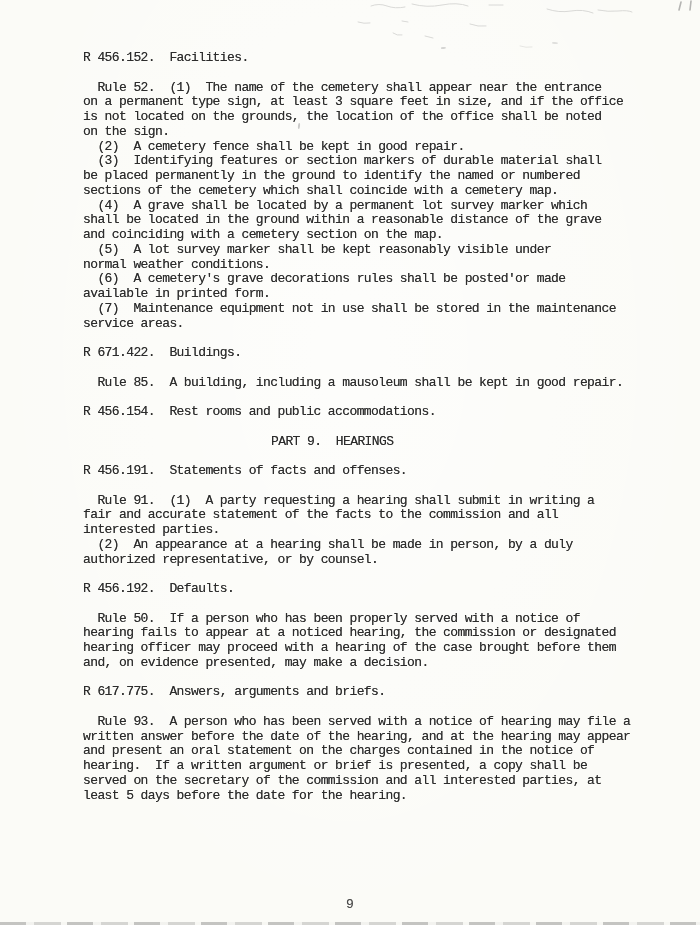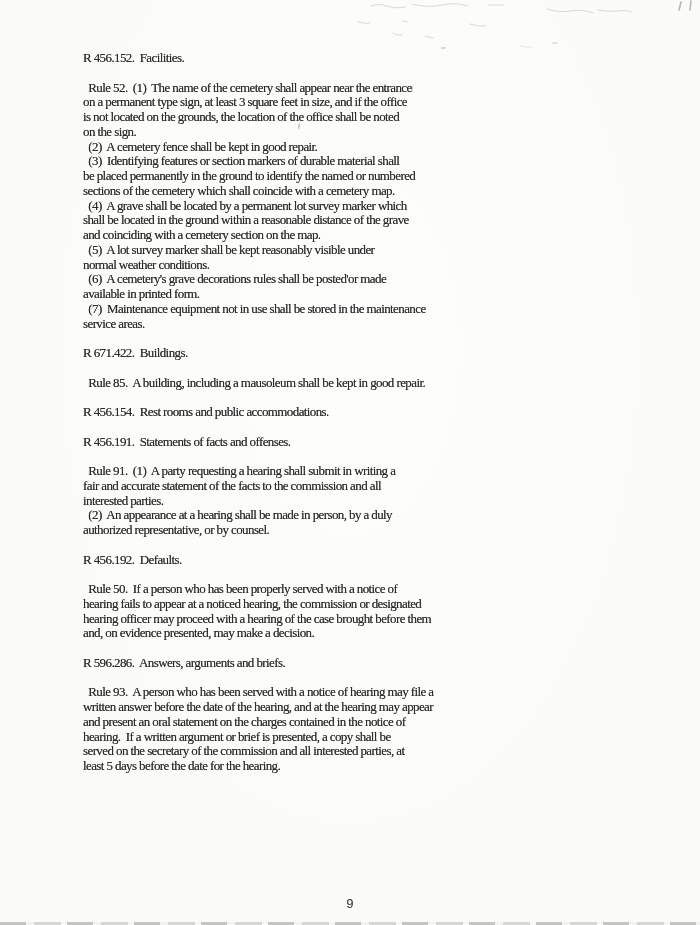--- a/index.html
+++ b/index.html
@@ -16,21 +16,21 @@
       radial-gradient(ellipse at 50% 38%, rgba(255,255,255,0.55), rgba(255,255,255,0) 75%),
       linear-gradient(var(--paper), var(--paper));
   }
   .content {
     position: absolute;
     top: 51px;
     left: 83px;
     right: 0;
   }
   .block {
-    font-family: Liberation Serif, serif;
+    font-family: Liberation Mono, monospace;
     font-size: 13px;
     line-height: 14.75px;
     letter-spacing: -0.6px;
     color: var(--ink);
     white-space: pre;
     margin: 0 0 14.75px 0;
     text-shadow: 0 0 0.55px rgba(40,40,40,0.65);
   }
   .part-heading { text-indent: 188px; }
   .page-number {
@@ -122,32 +122,33 @@
 and coinciding with a cemetery section on the map.
   (5)  A lot survey marker shall be kept reasonably visible under
 normal weather conditions.
   (6)  A cemetery's grave decorations rules shall be posted'or made
 available in printed form.
   (7)  Maintenance equipment not in use shall be stored in the maintenance
 service areas.</div>
     <div class="block">R 671.422.  Buildings.</div>
     <div class="block">  Rule 85.  A building, including a mausoleum shall be kept in good repair.</div>
     <div class="block">R 456.154.  Rest rooms and public accommodations.</div>
+    <div class="block part-heading">PART 9.  HEARINGS</div>
     <div class="block">R 456.191.  Statements of facts and offenses.</div>
     <div class="block">  Rule 91.  (1)  A party requesting a hearing shall submit in writing a
 fair and accurate statement of the facts to the commission and all
 interested parties.
   (2)  An appearance at a hearing shall be made in person, by a duly
 authorized representative, or by counsel.</div>
     <div class="block">R 456.192.  Defaults.</div>
     <div class="block">  Rule 50.  If a person who has been properly served with a notice of
 hearing fails to appear at a noticed hearing, the commission or designated
 hearing officer may proceed with a hearing of the case brought before them
 and, on evidence presented, may make a decision.</div>
-    <div class="block">R 596.286.  Answers, arguments and briefs.</div>
+    <div class="block">R 617.775.  Answers, arguments and briefs.</div>
     <div class="block">  Rule 93.  A person who has been served with a notice of hearing may file a
 written answer before the date of the hearing, and at the hearing may appear
 and present an oral statement on the charges contained in the notice of
 hearing.  If a written argument or brief is presented, a copy shall be
 served on the secretary of the commission and all interested parties, at
 least 5 days before the date for the hearing.</div>
   </main>
 
   <div class="page-number">9</div>
 

